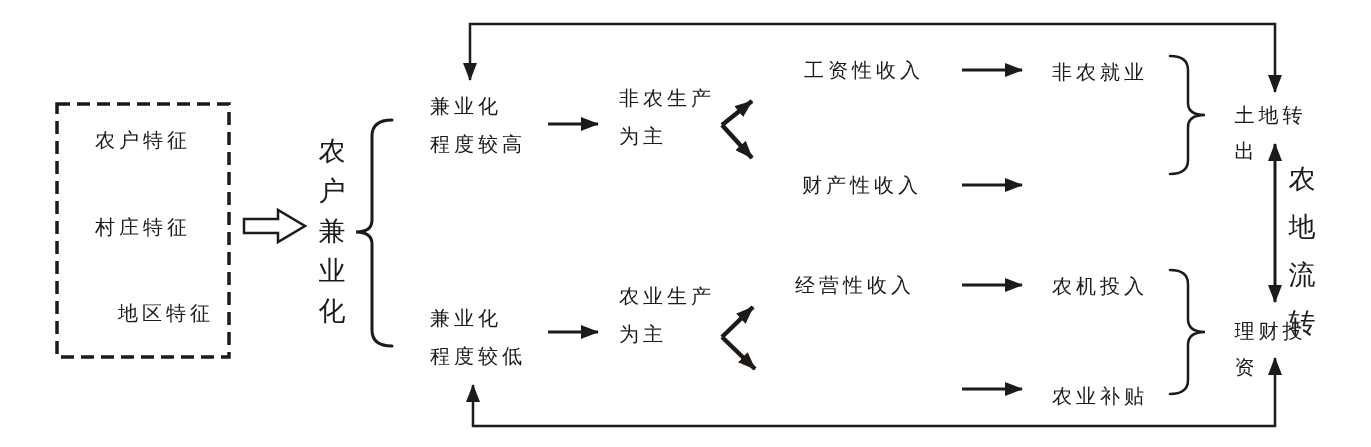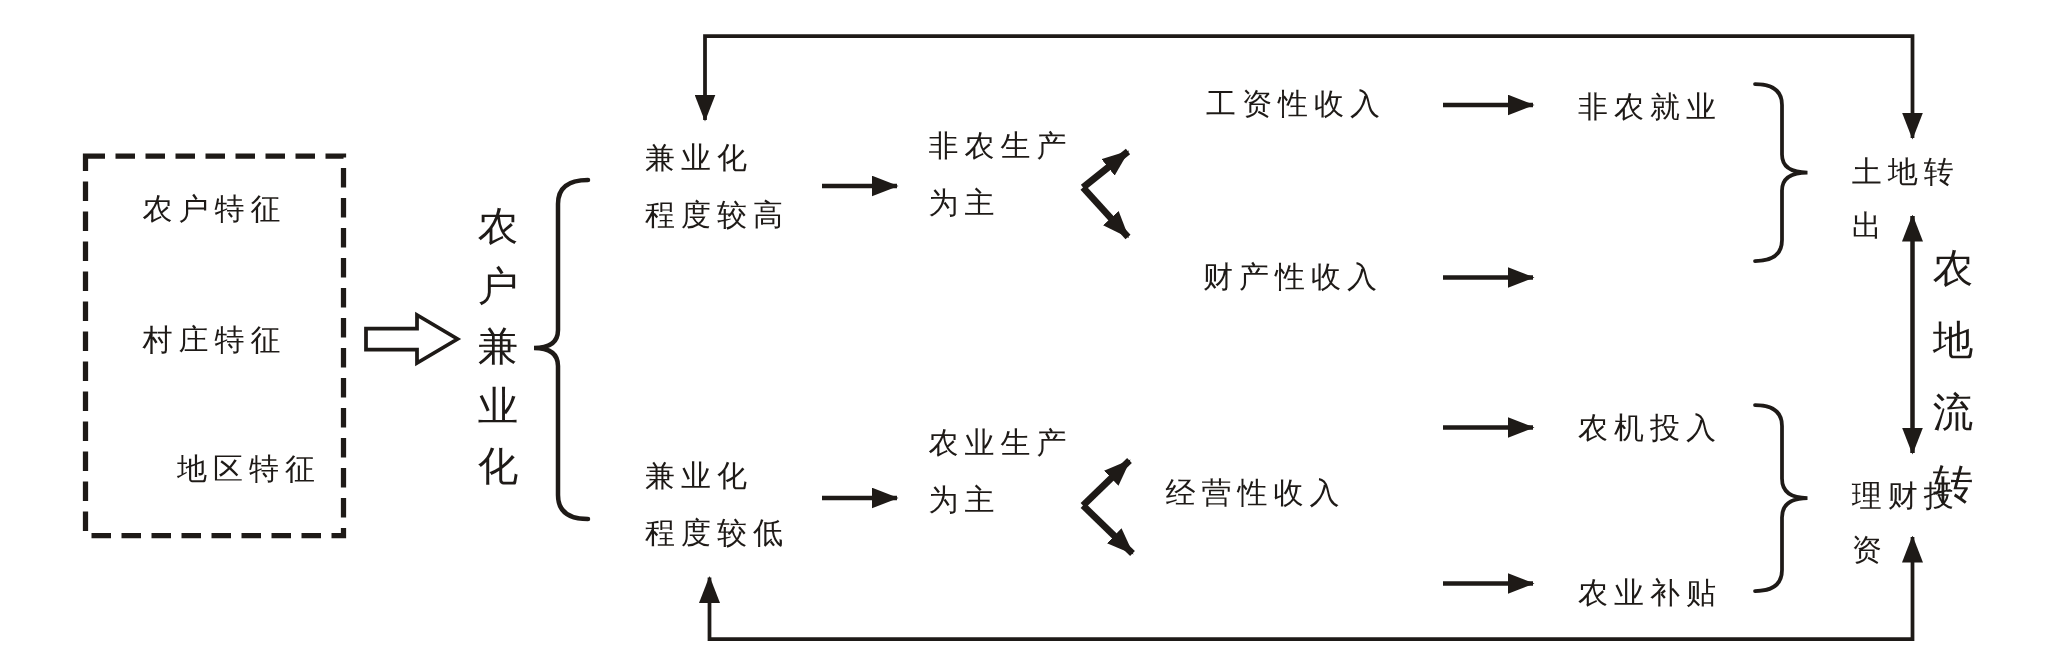--- a/index.html
+++ b/index.html
@@ -90,21 +90,21 @@
   <div class="lbl" style="left:667px;top:79px;">非农生产
 为主</div>
   <div class="lbl" style="left:667px;top:277px;">农业生产
 为主</div>
 
   <div class="lbl single" style="left:864px;top:52px;">工资性收入</div>
   <div class="lbl single" style="left:1100px;top:54px;">非农就业</div>
 
   <div class="lbl single" style="left:862px;top:167px;">财产性收入</div>
 
-  <div class="lbl single" style="left:837px;top:267px;margin-top:44px;">经营性收入</div>
+  <div class="lbl single" style="left:855px;top:267px;">经营性收入</div>
   <div class="lbl single" style="left:1100px;top:268px;">农机投入</div>
 
   <div class="lbl single" style="left:1100px;top:380px;font-family:Liberation Mono, monospace;">农业补贴</div>
 
   <div class="lbl single" style="left:1280px;top:97px;">土地转出</div>
   <div class="lbl single" style="left:1280px;top:313px;">理财投资</div>
 
   <div class="vlbl v4" style="left:1288px;top:155px;">农地流转</div>
 
 </div>

